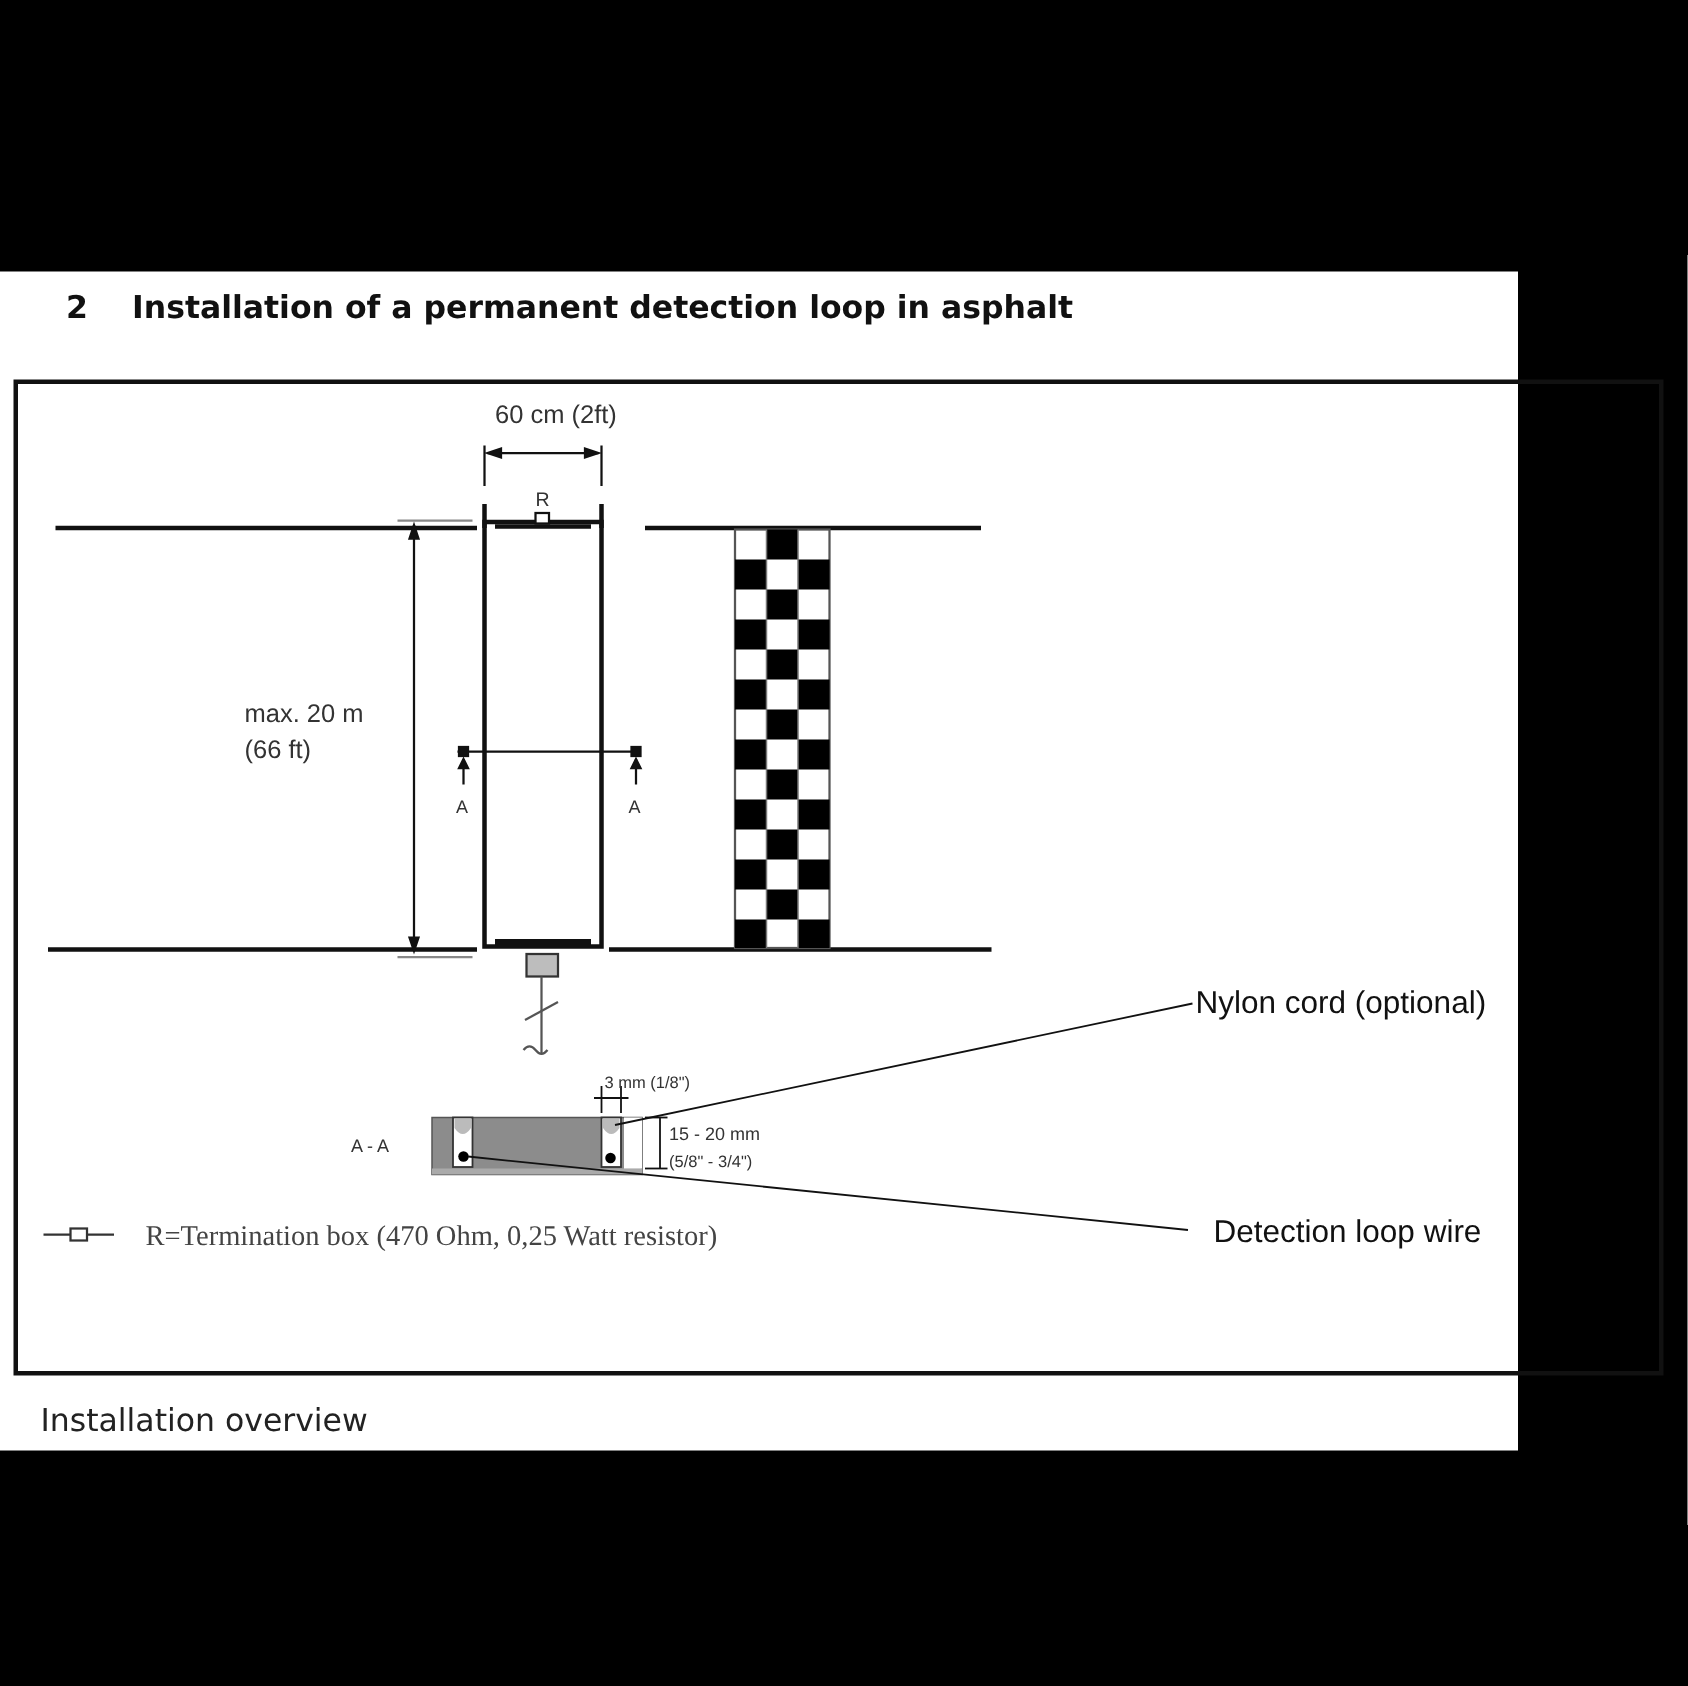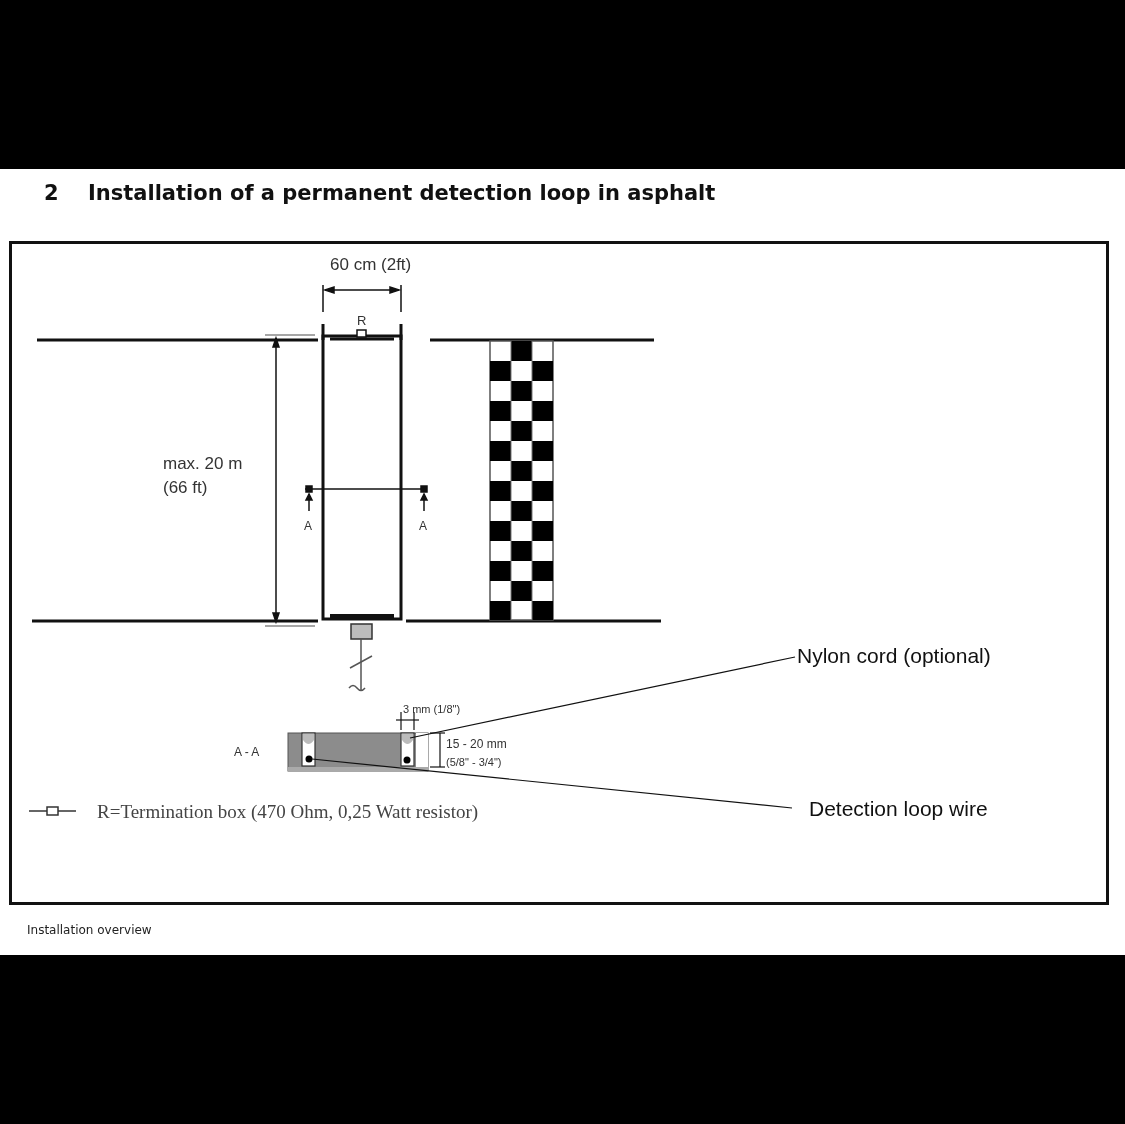--- a/index.html
+++ b/index.html
@@ -1,34 +1,34 @@
 <!DOCTYPE html>
 <html><head>
   <meta charset="utf-8">
   <style>
     html, body { margin: 0; padding: 0; }
     body {
       width: 1125px; height: 1124px; background: #000; position: relative; overflow: hidden;
       font-family: "DejaVu Sans", sans-serif;
     }
     .page {
-      position: absolute; left: 0; top: 169px; width: 1125px; height: 786px; background: #fff;
+      position: absolute; left: 0; top: 181px; width: 1012px; height: 786px; background: #fff;
     }
     .section-heading {
       position: absolute; left: 44px; top: 12px; font-size: 21px; font-weight: bold; color: #111;
       font-family: "DejaVu Sans", sans-serif; letter-spacing: 0px;
     }
     .section-heading .num { display: inline-block; width: 44px; }
     .figure-frame {
       position: absolute; left: 9px; top: 72px; width: 1100px; height: 664px;
       border: 3px solid #111; box-sizing: border-box;
     }
     svg.diagram { position: absolute; left: 0; top: 0; }
     .caption {
-      position: absolute; left: 27px; top: 754px; font-size: 12px; color: #222;
+      position: absolute; left: 27px; top: 754px; font-size: 21px; color: #222;
       font-family: "DejaVu Sans", sans-serif;
     }
     .lbl-sans { font-family: "Liberation Sans", sans-serif; fill: #333; }
     .lbl-serif { font-family: "Liberation Serif", serif; fill: #444; }
     .lbl-big { font-family: "Liberation Sans", sans-serif; fill: #111; }
   </style>
 </head>
 <body>
 
 <div class="page">

